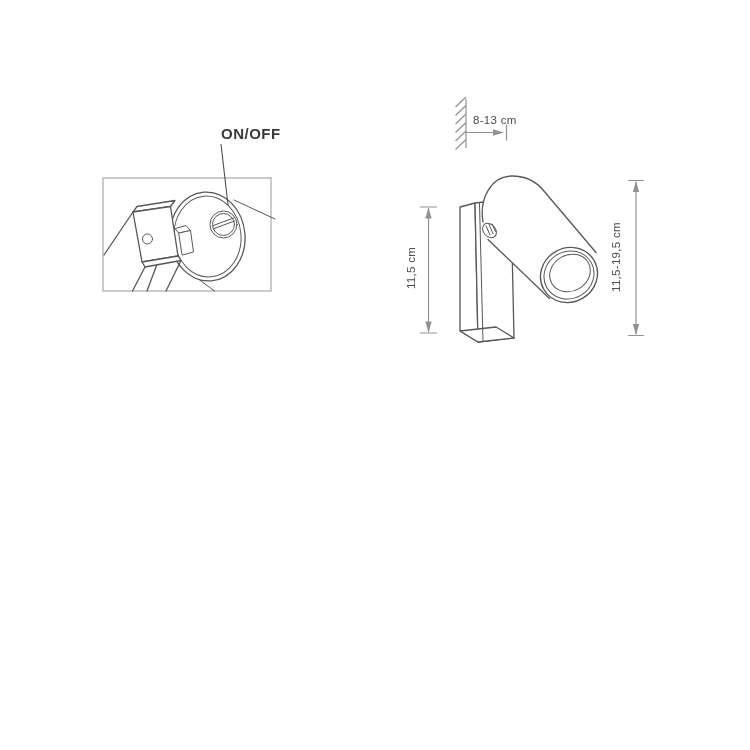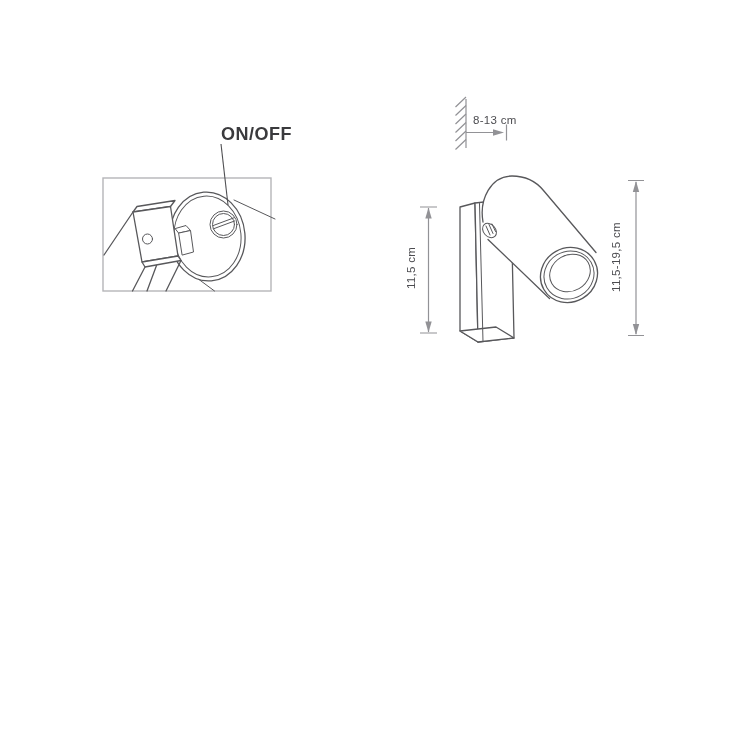--- a/index.html
+++ b/index.html
@@ -13,21 +13,21 @@
   .fillonly{fill:#ffffff;stroke:none;}
   .thin{stroke-width:1;}
   .dim {stroke:var(--dimension-line,#929296);fill:none;stroke-width:1.2;stroke-linecap:butt;}
   .dimf{fill:var(--dimension-line,#929296);stroke:none;}
   .box {stroke:var(--detail-box-border,#b5b5b8);fill:none;stroke-width:1.4;}
   .lead{stroke:var(--leader-line,#4f4f52);fill:none;stroke-width:1.1;}
 
   
   .lbl{position:absolute;color:var(--label-text,#4c4c50);font-size:11.5px;font-weight:500;
        letter-spacing:0.3px;white-space:nowrap;line-height:14px;}
-  .lbl-switch{color:var(--switch-label-text,#3a3a3d);font-size:18px;font-weight:600;letter-spacing:0.5px;}
+  .lbl-switch{color:var(--switch-label-text,#3a3a3d);font-size:15px;font-weight:600;letter-spacing:0.5px;}
   .vert{transform:rotate(-90deg);transform-origin:center center;text-align:center;}
 </style>
 </head>
 <body>
 
 <div class="canvas">
 
   <svg width="750" height="750" viewBox="0 0 750 750">
 
     <g>

